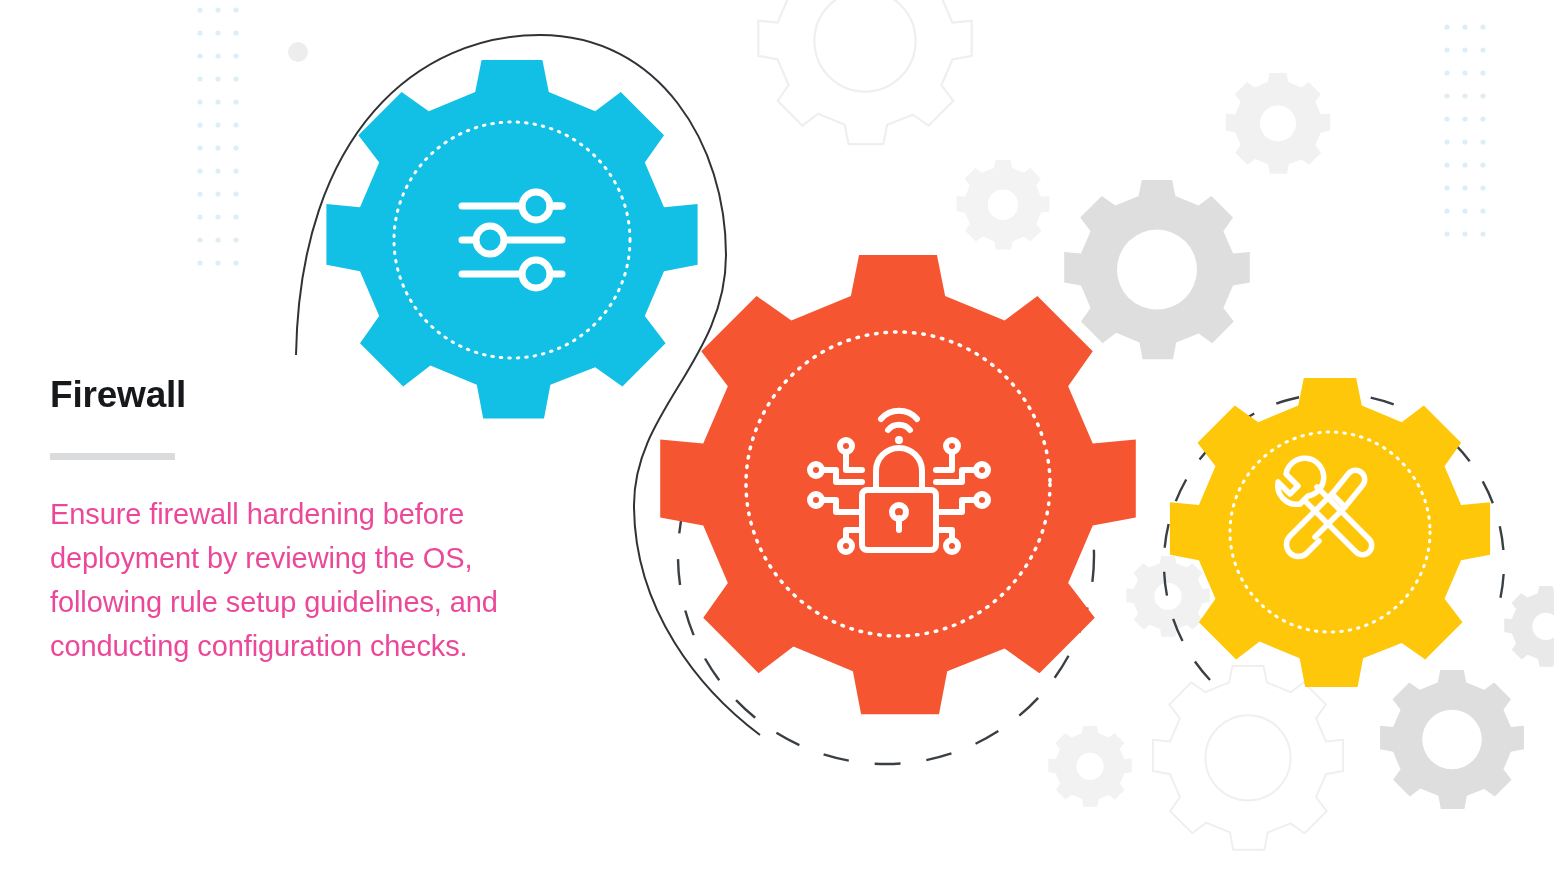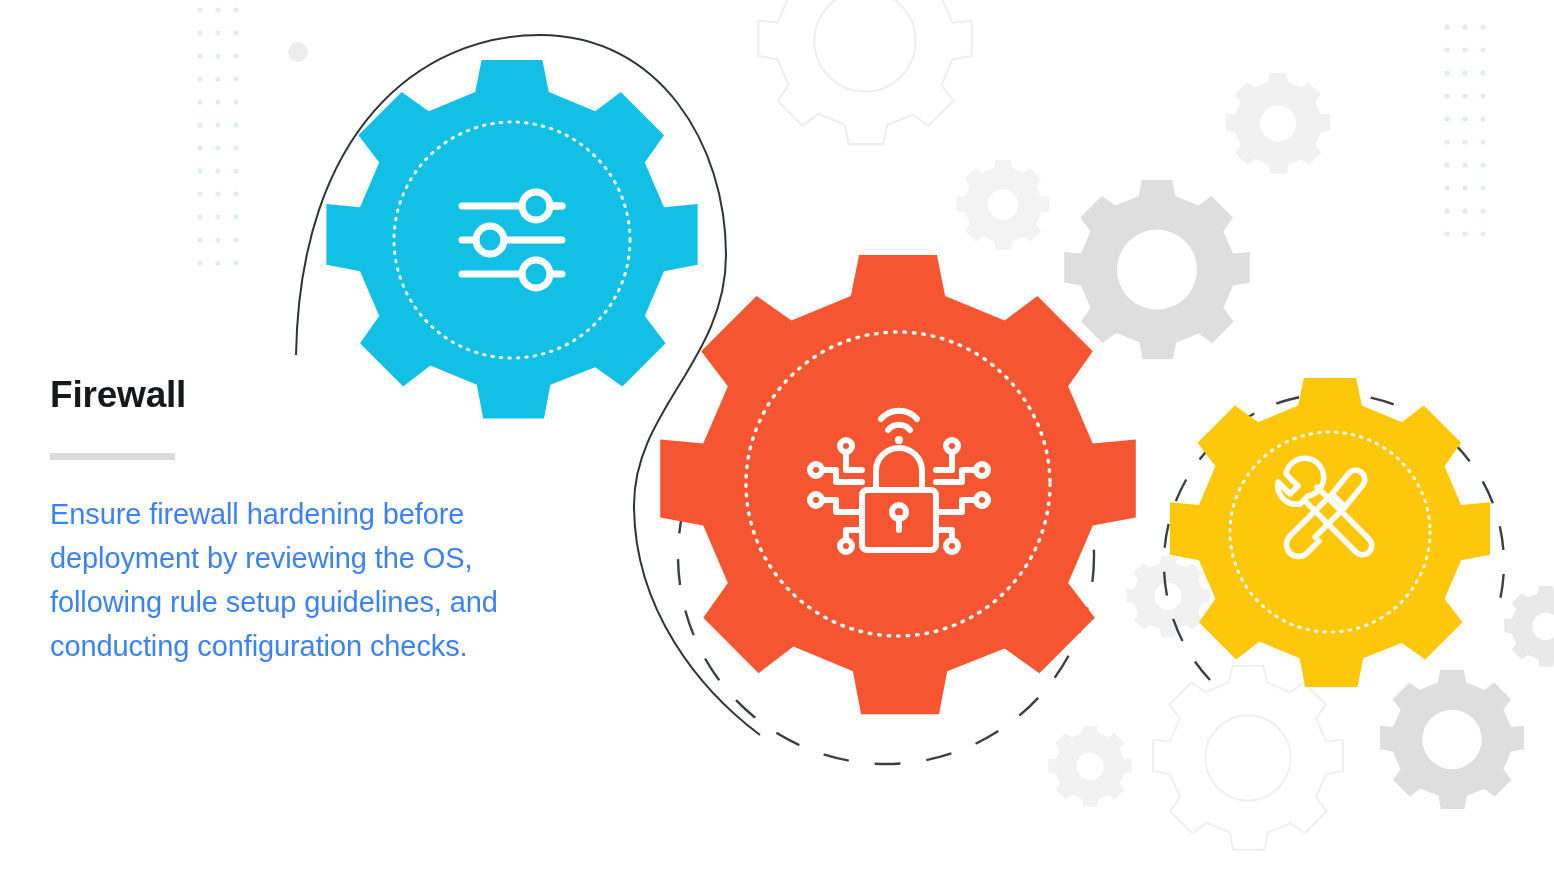--- a/index.html
+++ b/index.html
@@ -48,21 +48,21 @@
     height: 7px;
     background: #d9dbdd;
     border-radius: 1px;
   }
   .body-copy {
     margin-top: 32px;
     font-family: "Liberation Sans", sans-serif;
     font-weight: 400;
     font-size: 29px;
     line-height: 44px;
-    color: #3b82f6;
+    color: #ec4899;
     letter-spacing: -0.1px;
     max-width: 500px;
   }
 </style>
 </head>
 <body>
 
 <div id="canvas">
 
   <svg id="bg-layer" viewBox="0 0 1554 869" xmlns="http://www.w3.org/2000/svg">

